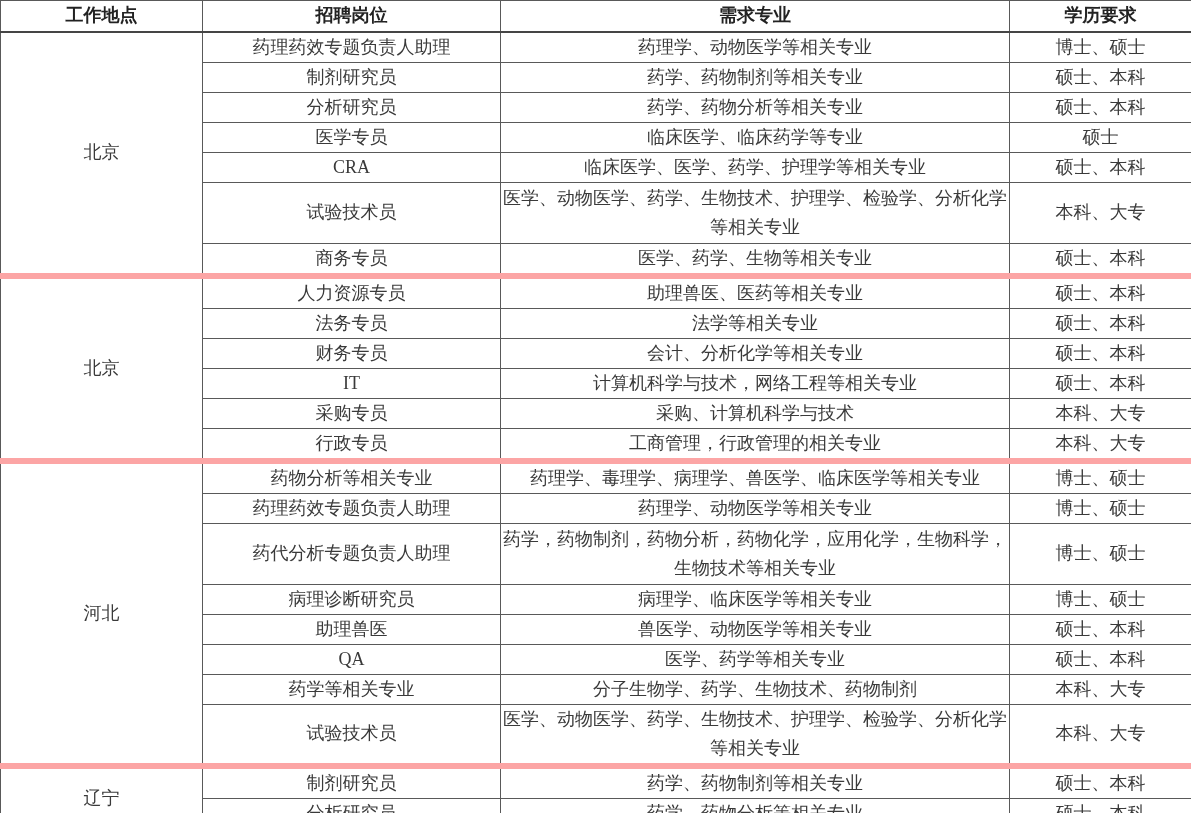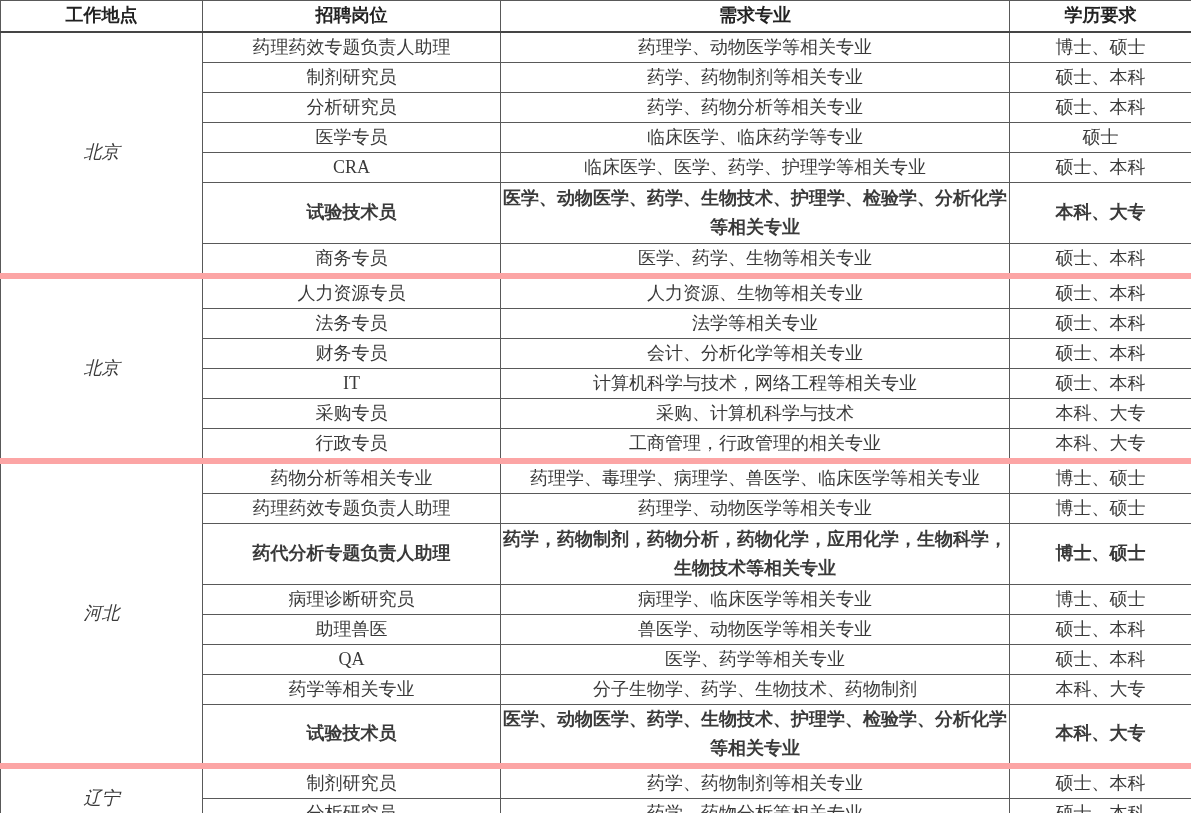--- a/index.html
+++ b/index.html
@@ -32,25 +32,25 @@
     overflow: hidden;
     word-break: break-all;
   }
   table.recruit thead tr { height: 31px; }
   table.recruit thead th {
     font-weight: bold;
     color: #222222;
     border-bottom: 2px solid #454545;
   }
   table.recruit tbody tr { height: 30px; }
-  table.recruit tbody tr.tall { height: 61px; font-weight: bold; }
+  table.recruit tbody tr.tall { height: 61px; }
   table.recruit tbody tr.group-start td {
     border-top: 6px solid #fca5a5;
   }
-  td.c-loc { color: #3a3a3a; font-style: italic; }
+  td.c-loc { color: #3a3a3a; }
 </style>
 </head>
 <body>
 
 <div class="viewport">
   <table class="recruit">
     <colgroup>
       <col style="width:202px">
       <col style="width:298px">
       <col style="width:509px">
@@ -99,21 +99,21 @@
       </tr>
       <tr>
         <td>商务专员</td>
         <td>医学、药学、生物等相关专业</td>
         <td>硕士、本科</td>
       </tr>
 
       <tr class="group-start">
         <td class="c-loc" rowspan="6">北京</td>
         <td>人力资源专员</td>
-        <td>人力资源、生物等相关专业</td>
+        <td>助理兽医、医药等相关专业</td>
         <td>硕士、本科</td>
       </tr>
       <tr>
         <td>法务专员</td>
         <td>法学等相关专业</td>
         <td>硕士、本科</td>
       </tr>
       <tr>
         <td>财务专员</td>
         <td>会计、分析化学等相关专业</td>

